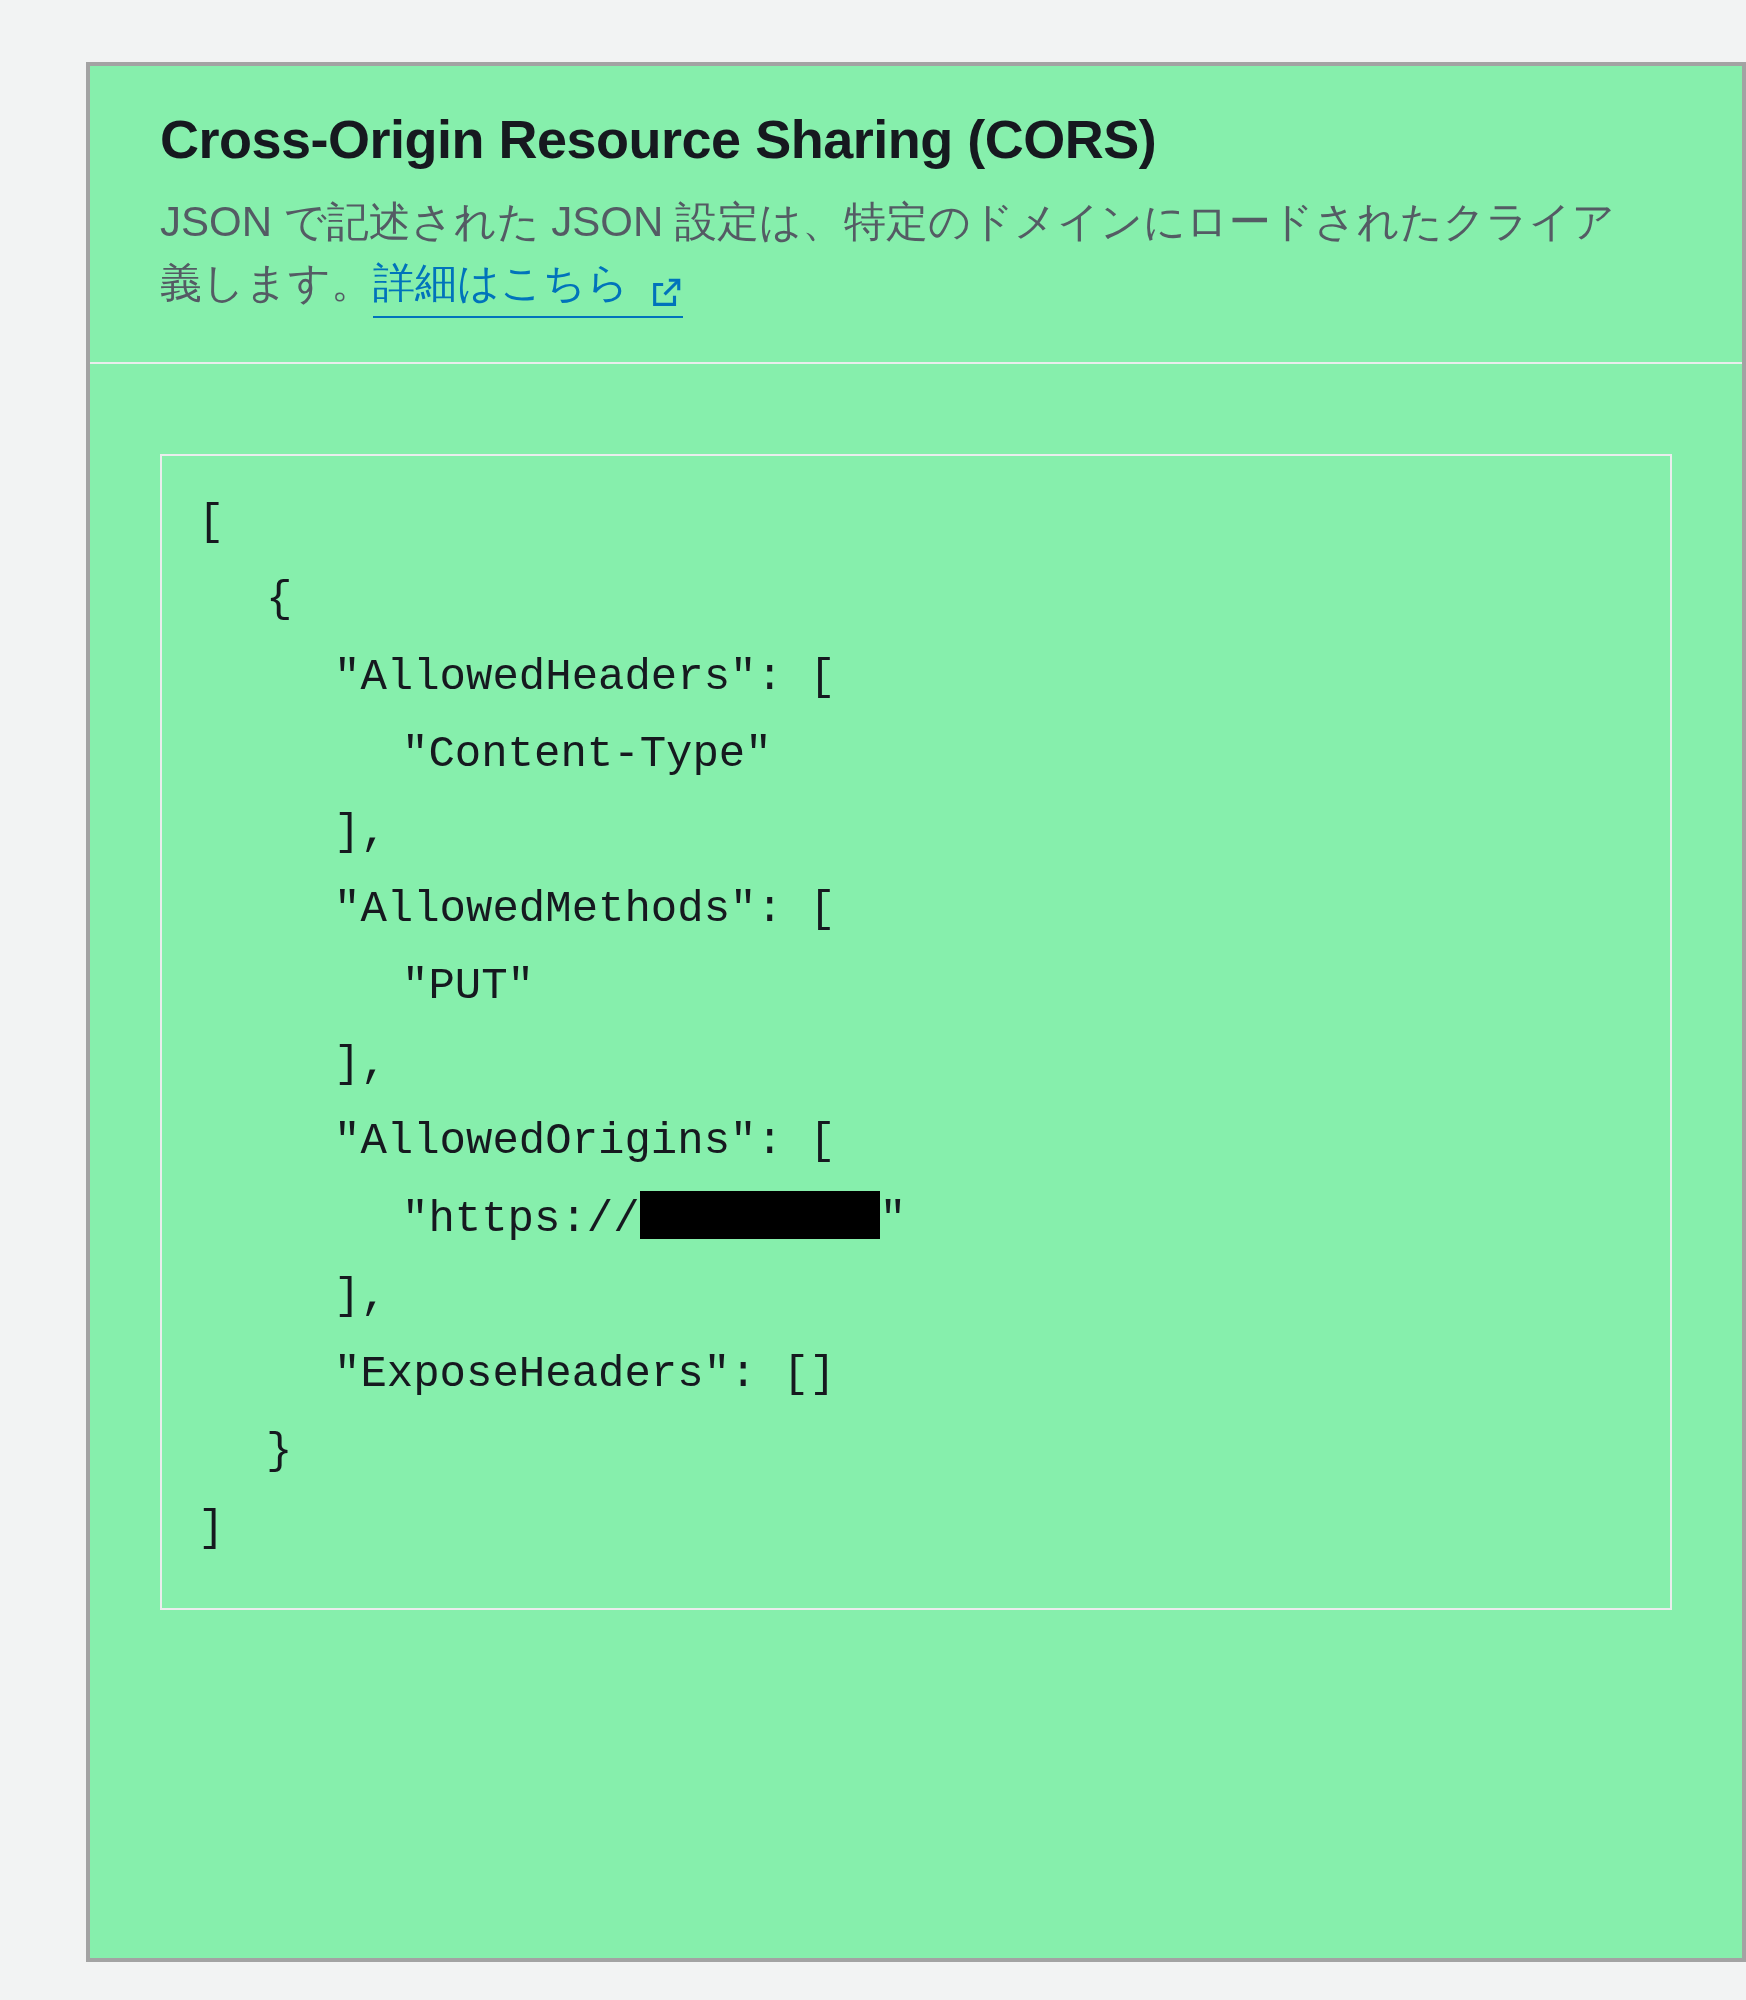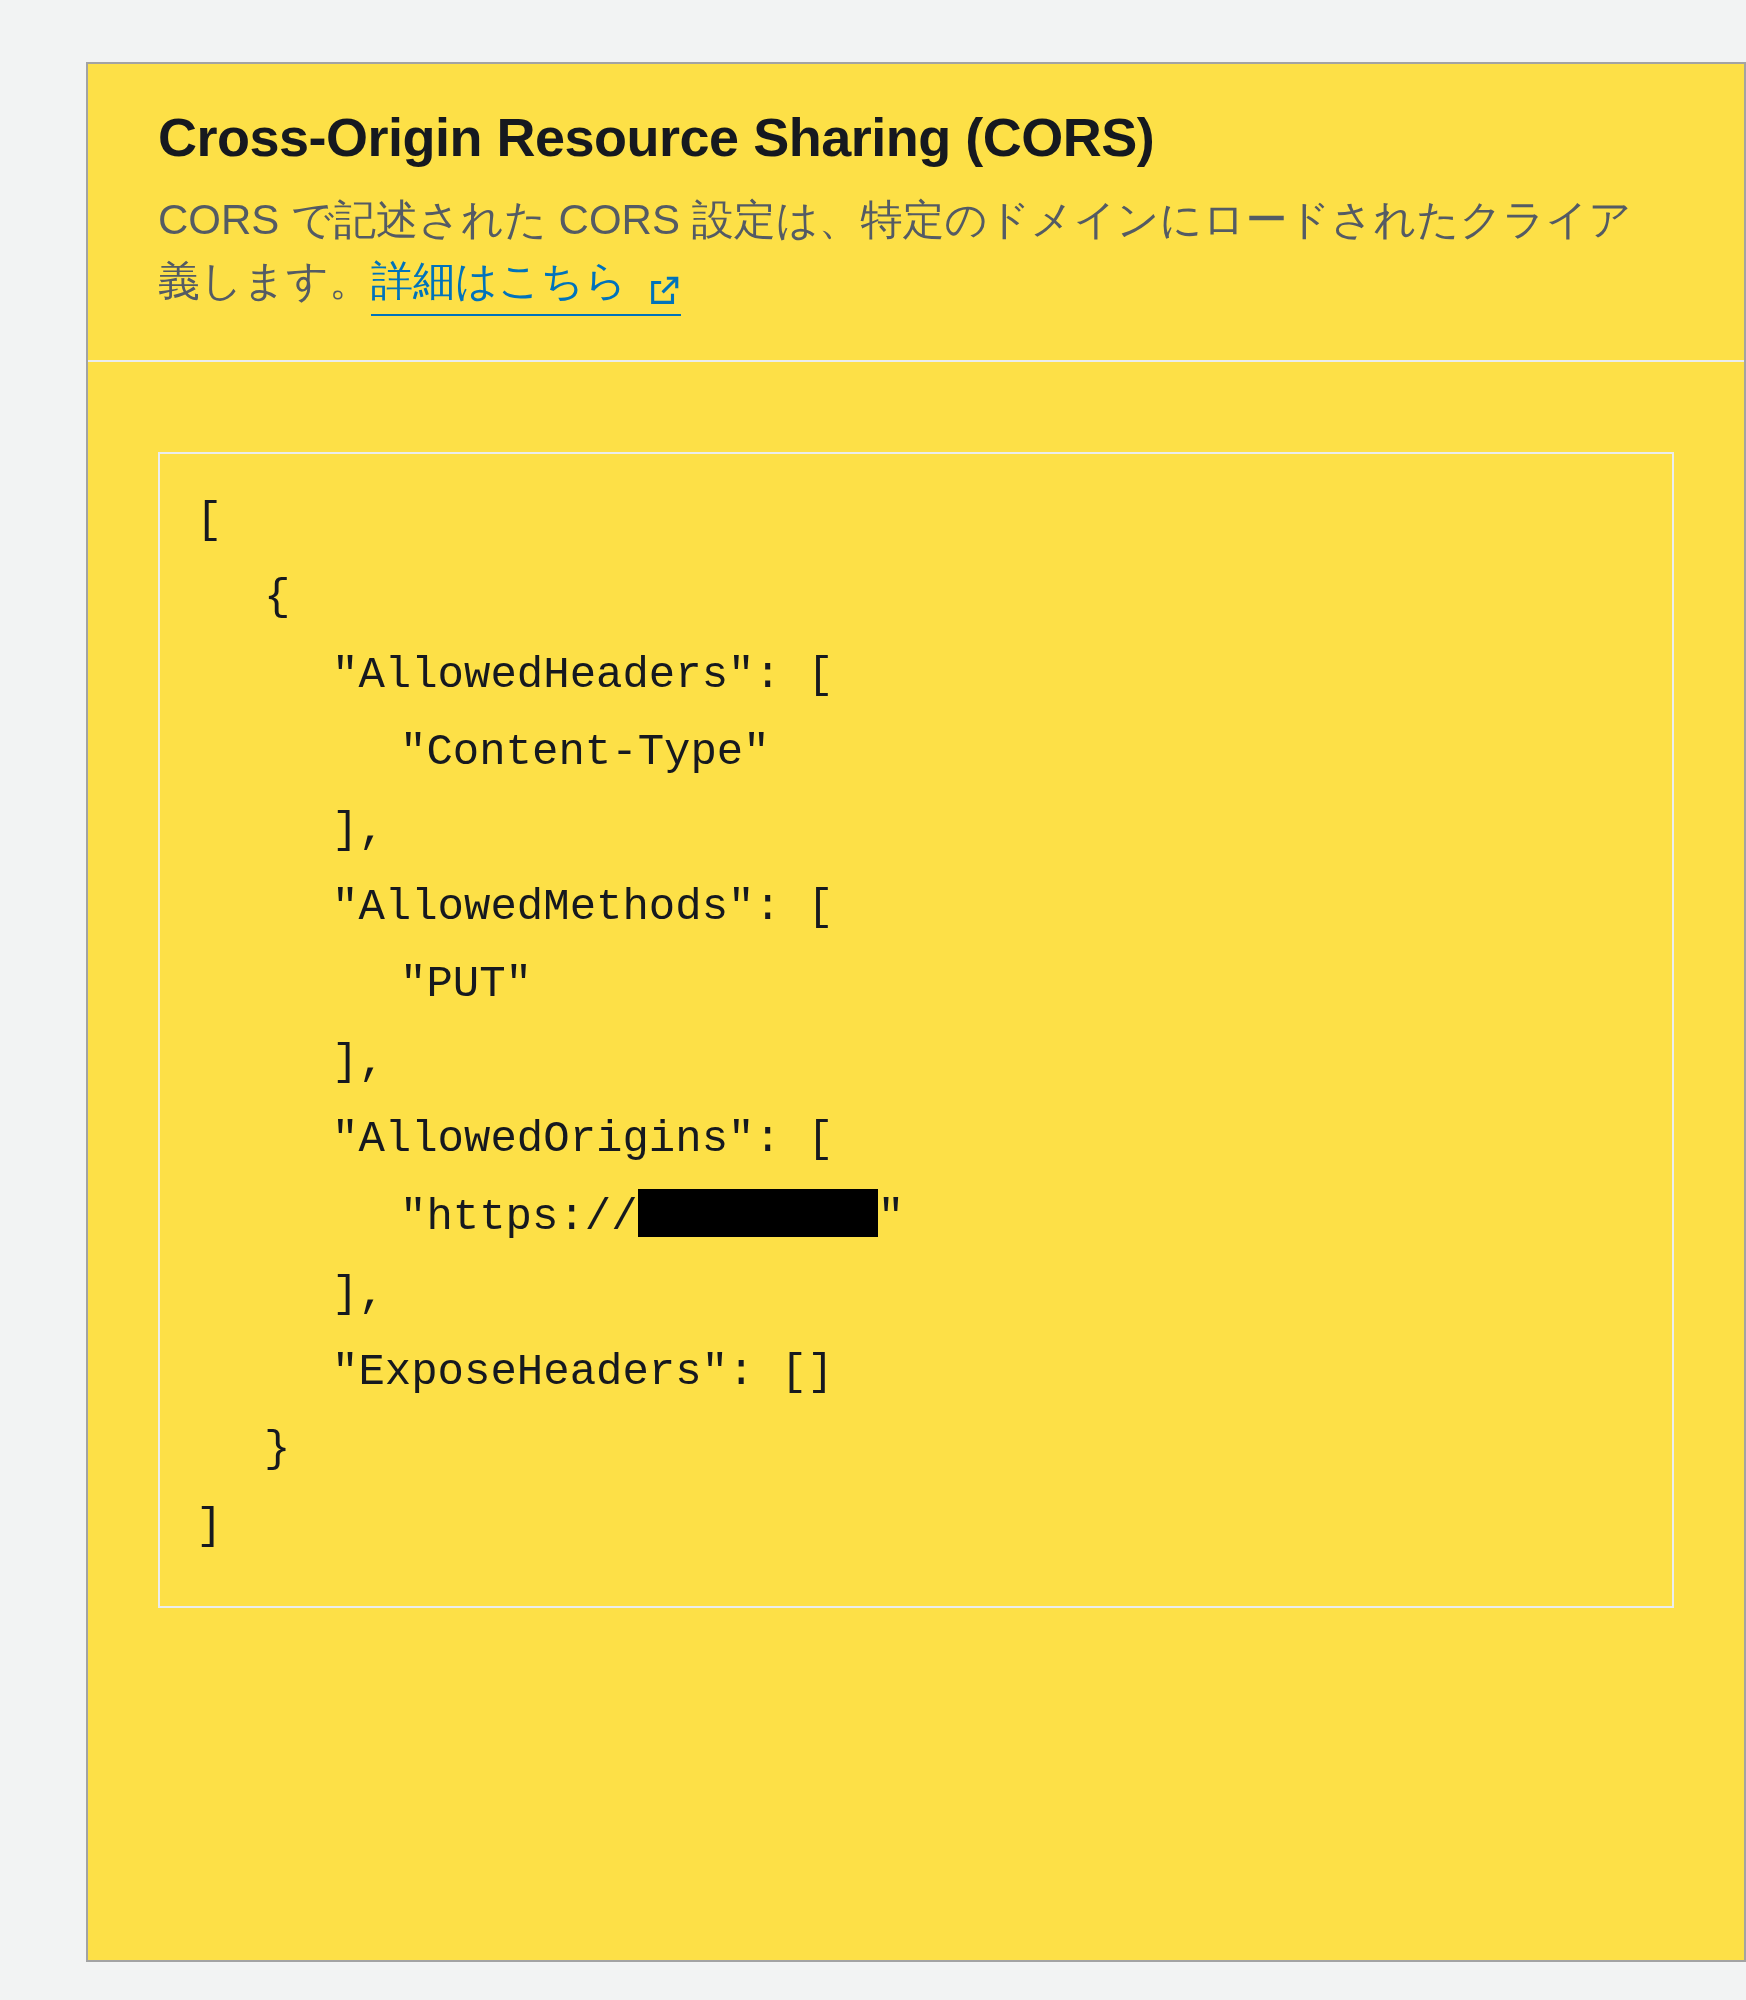--- a/index.html
+++ b/index.html
@@ -4,22 +4,22 @@
   <style>
     * { margin: 0; padding: 0; box-sizing: border-box; }
     body {
       background: #f2f3f3;
       font-family: "Amazon Ember", "Helvetica Neue", Arial, sans-serif;
       padding: 0;
       width: 1746px;
     }
     .panel {
       margin: 62px 0 0 86px;
-      background: #fde047;
-      border: 2px solid #a3a3a3;
+      background: #86efac;
+      border: 4px solid #a3a3a3;
       min-height: 1900px;
     }
     .panel-header {
       padding: 42px 70px 44px 70px;
       border-bottom: 2px solid #eaeded;
     }
     .panel-title {
       font-size: 54px;
       font-weight: 700;
       color: #16191f;
@@ -80,21 +80,21 @@
   </style>
 </head>
 <body>
 
 <div class="panel">
 
   <div class="panel-header">
     <h2 class="panel-title">Cross-Origin Resource Sharing (CORS)</h2>
 
     <div class="panel-desc">
-      <span>CORS で記述された CORS 設定は、特定のドメインにロードされたクライア</span>
+      <span>JSON で記述された JSON 設定は、特定のドメインにロードされたクライア</span>
       <div class="panel-desc-line2">
         <span>義します。</span>
         <a class="learn-more">
           <span>詳細はこちら</span>
           <span class="ext-icon">
             <svg viewBox="0 0 24 24" width="34" height="34" fill="none" stroke="#0073bb" stroke-width="2.2">
               <path d="M14 3 L21 3 L21 10"></path>
               <path d="M21 3 L11 13"></path>
               <path d="M18 14 L18 20 L4 20 L4 6 L10 6"></path>
             </svg>

